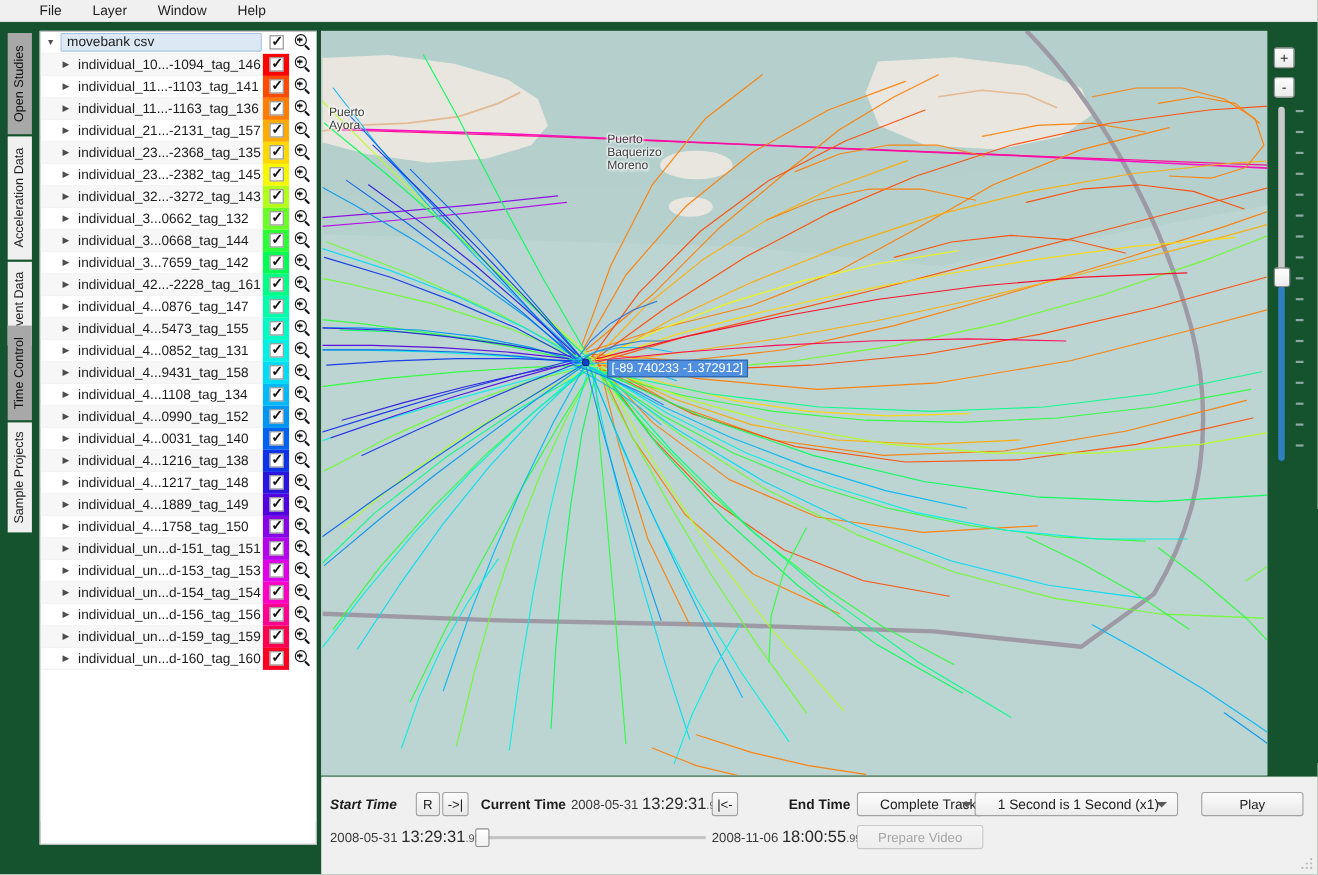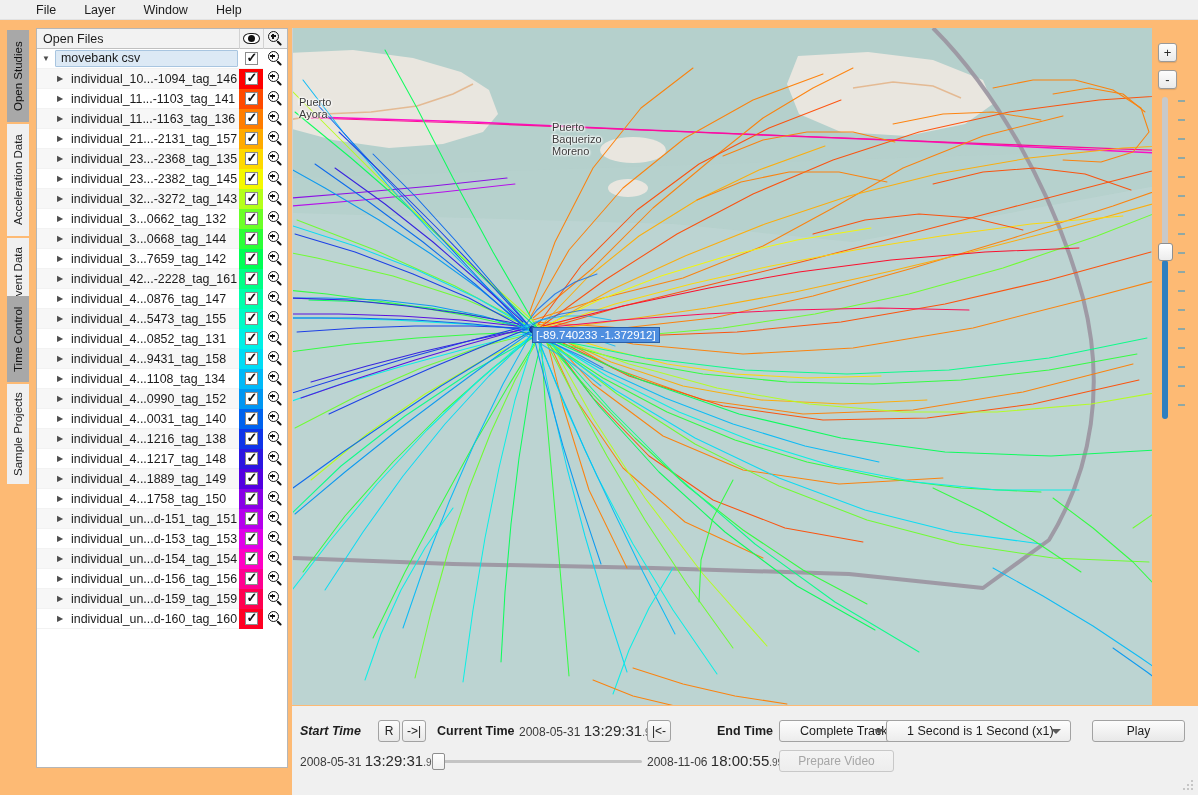--- a/index.html
+++ b/index.html
@@ -2,21 +2,21 @@
 <html><head>
 <meta charset="utf-8">
 <style>
   * { box-sizing: border-box; margin:0; padding:0; }
   html,body{
     width:1198px; height:795px; overflow:hidden;
     font-family:"Liberation Sans", sans-serif;
     font-size:12px; color:#1a1a1a;
     background:#f0f0f0;
   }
-  #app{ position:relative; width:1198px; height:795px; background:#fdba74; }
+  #app{ position:relative; width:1198px; height:795px; background:#14532d; }
 
   
   .menubar{
     position:absolute; left:0; top:0; width:1198px; height:20px;
     background:#f0f0f0; display:flex; align-items:center;
     padding-left:22px; gap:0px;
     border-bottom:1px solid #e2e2e2;
   }
   .menubar .mi{
     font-size:12.5px; color:#1d1d1d; padding:2px 14px; cursor:default;
@@ -132,21 +132,21 @@
   .mapsvg{ position:absolute; left:0; top:0; }
 
   .maplabel{
     position:absolute; font-size:11px; color:#3a3a3a;
     text-shadow:0 0 3px #fff, 0 0 2px #fff, 1px 1px 2px #fff, -1px -1px 2px #fff;
     line-height:12px; pointer-events:none; white-space:pre;
   }
   .tooltip{
     position:absolute; background:#4f8fe0; color:#ffffff;
     border:1px solid #2a5fa8;
-    font-size:11.5px; padding:1px 3px; white-space:nowrap;
+    font-size:11.5px; padding:1px 3px; white-space:nowrap;margin-left:20px;
   }
   .ttdot{
     position:absolute; width:7px; height:7px; border-radius:50%;
     background:#1040c8; border:1px solid #0a2a80;
   }
 
   .zbtn{
     position:absolute; width:19px; height:19px;
     background:linear-gradient(#fdfdfd,#eaeaea);
     border:1px solid #9a9a9a; border-radius:3px;
@@ -240,37 +240,20 @@
 
   <div class="vtabs">
     <div class="vtab sel" style="top:0px;height:92px;">Open Studies</div>
     <div class="vtab" style="top:94px;height:112px;">Acceleration Data</div>
     <div class="vtab" style="top:208px;height:76px;">Event Data</div>
     <div class="vtab sel" style="top:266px;height:86px;">Time Control</div>
     <div class="vtab" style="top:354px;height:100px;">Sample Projects</div>
   </div>
 
   <div class="treepanel">
-    <div class="treehead">
-      <div class="lbl">Open Files</div>
-      <div class="hcell">
-        <span class="eye">
-            <i class="out"></i>
-            <i class="pup"></i>
-          </span>
-      </div>
-      <div class="hcell">
-        <span class="mag">
-          <i class="ring"></i>
-            <i class="pl"></i>
-            <i class="pl2"></i>
-            <i class="hdl"></i>
-        </span>
-      </div>
-    </div>
     <div class="treebody" id="tree-body">
         <div class="trow root">
           <div class="twist">▼</div>
           <div class="name">movebank csv</div>
           <div class="ckcell">
             <span class="ck"></span>
           </div>
           <div class="magcell">
             <span class="mag">
               <i class="ring"></i>

